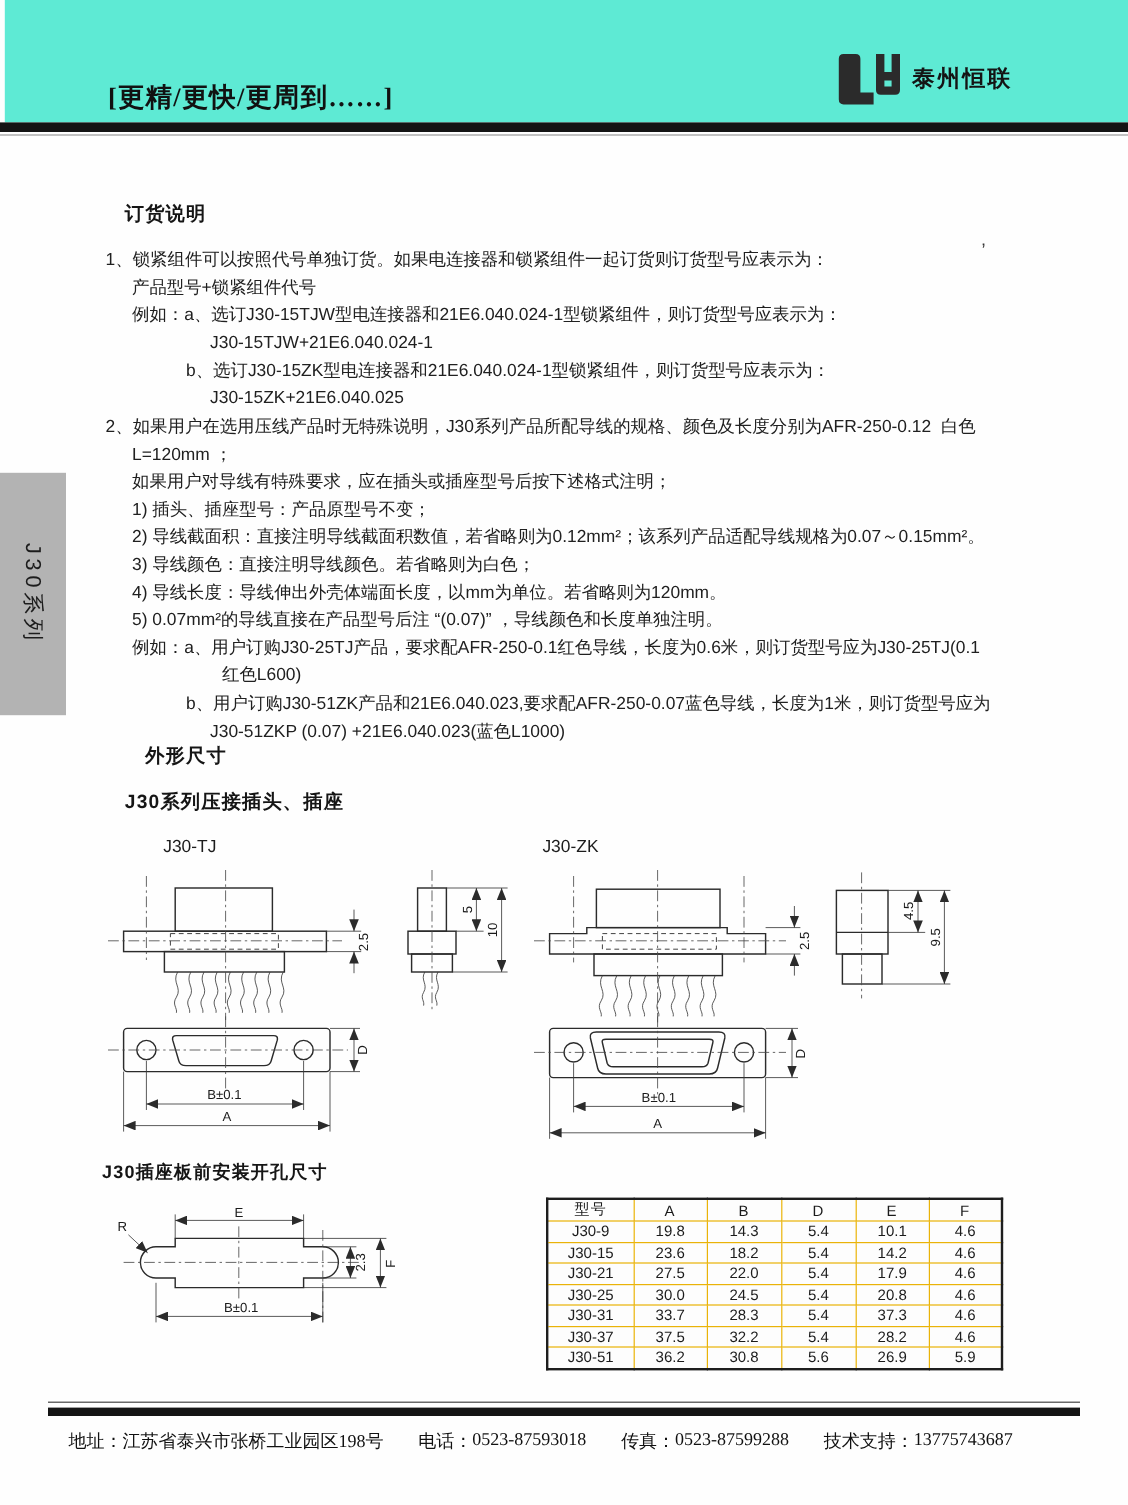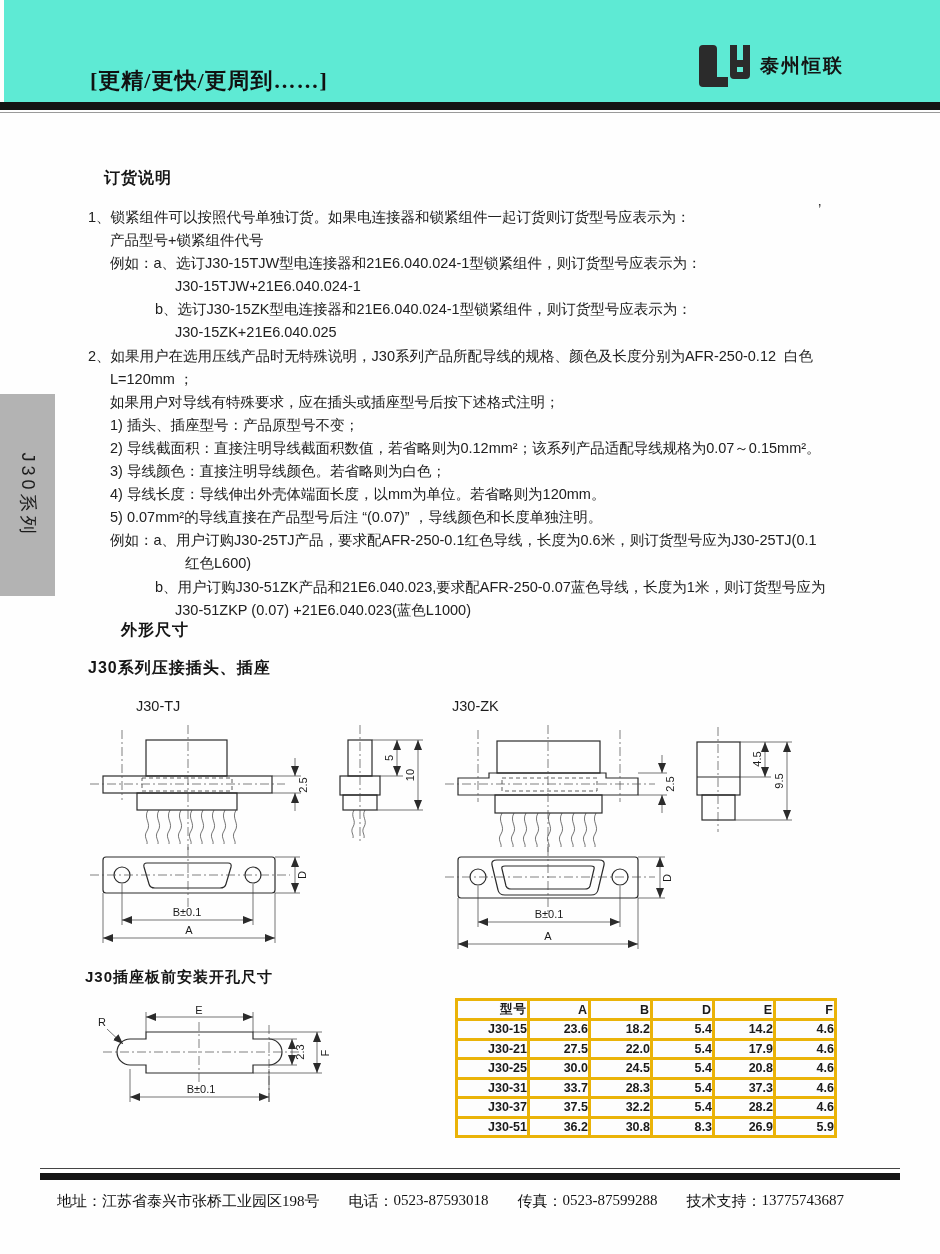--- a/index.html
+++ b/index.html
@@ -29,21 +29,21 @@
   svg{position:absolute;overflow:visible;}
   svg text{font-family:"Liberation Sans","DejaVu Sans",sans-serif;font-size:11px;fill:#1b1b1b;}
   .obj{fill:none;stroke:#2b2b2b;stroke-width:1.2;}
   .thin{fill:none;stroke:#3a3a3a;stroke-width:0.7;}
   .cl{fill:none;stroke:#4a4a4a;stroke-width:0.7;stroke-dasharray:9 3 2 3;}
   .dash{fill:none;stroke:#3a3a3a;stroke-width:0.8;stroke-dasharray:4 3;}
   .arrowfill{fill:#2b2b2b;}
   
   .dimtable{position:absolute;left:455px;top:998px;border-collapse:collapse;table-layout:fixed;
             font-size:12.5px;color:#1b1b1b;background:#fdfdfd;}
-  .dimtable th,.dimtable td{border:3px solid #eab308;height:16.5px;padding:0;text-align:right;font-weight:bold;}
+  .dimtable th,.dimtable td{border:1px solid #eab308;height:16.5px;padding:0;text-align:center;font-weight:normal;}
   .dimtable{border:2px solid #1e1e1e;}
   .dimtable th{letter-spacing:1px;}
   
   .footrule1{position:absolute;left:40px;top:1168px;width:860px;height:1px;background:#444;}
   .footrule2{position:absolute;left:40px;top:1173px;width:860px;height:7px;background:#141414;}
   .footer{position:absolute;left:57px;top:1192px;width:860px;display:flex;gap:29px;
           font-family:"Liberation Serif","DejaVu Serif",serif;font-size:15px;color:#111;white-space:nowrap;align-items:flex-end;}
   .footer-item{display:inline-flex;}
 </style>
 </head>
@@ -85,21 +85,21 @@
       <div class="line i1">3) 导线颜色：直接注明导线颜色。若省略则为白色；</div>
       <div class="line i1">4) 导线长度：导线伸出外壳体端面长度，以mm为单位。若省略则为120mm。</div>
       <div class="line i1">5) 0.07mm²的导线直接在产品型号后注 “(0.07)” ，导线颜色和长度单独注明。</div>
       <div class="line i1">例如：a、用户订购J30-25TJ产品，要求配AFR-250-0.1红色导线，长度为0.6米，则订货型号应为J30-25TJ(0.1</div>
       <div class="line i4">红色L600)</div>
       <div class="line i2">b、用户订购J30-51ZK产品和21E6.040.023,要求配AFR-250-0.07蓝色导线，长度为1米，则订货型号应为</div>
       <div class="line i3">J30-51ZKP (0.07) +21E6.040.023(蓝色L1000)</div>
     </div>
 
   <div class="sec-title" style="left:88px;top:620px;margin-left:33px;">外形尺寸</div>
-  <div class="sec-title" style="left:88px;top:658px;">J30系列压接插头、插座</div>
+  <div class="sec-title" style="left:104px;top:658px;">J30系列压接插头、插座</div>
   <div class="sub-label" style="left:88px;top:698px;margin-left:48px;">J30-TJ</div>
   <div class="sub-label" style="left:452px;top:698px;">J30-ZK</div>
 
   <svg style="left:85px;top:722px;" width="350" height="235" viewBox="0 0 350 235">
     <defs>
       <marker id="tja" viewBox="0 0 10 8" refX="10" refY="4" markerWidth="10" markerHeight="8" markerUnits="userSpaceOnUse" orient="auto-start-reverse">
         <path d="M0,0 L10,4 L0,8 z" class="arrowfill"></path>
       </marker>
     </defs>
 
@@ -256,20 +256,28 @@
           <th>型号</th>
           <th>A</th>
           <th>B</th>
           <th>D</th>
           <th>E</th>
           <th>F</th>
         </tr>
       </thead>
     <tbody>
         <tr>
+          <td>J30-9</td>
+          <td>19.8</td>
+          <td>14.3</td>
+          <td>5.4</td>
+          <td>10.1</td>
+          <td>4.6</td>
+        </tr>
+        <tr>
           <td>J30-15</td>
           <td>23.6</td>
           <td>18.2</td>
           <td>5.4</td>
           <td>14.2</td>
           <td>4.6</td>
         </tr>
         <tr>
           <td>J30-21</td>
           <td>27.5</td>
@@ -299,21 +307,21 @@
           <td>37.5</td>
           <td>32.2</td>
           <td>5.4</td>
           <td>28.2</td>
           <td>4.6</td>
         </tr>
         <tr>
           <td>J30-51</td>
           <td>36.2</td>
           <td>30.8</td>
-          <td>8.3</td>
+          <td>5.6</td>
           <td>26.9</td>
           <td>5.9</td>
         </tr>
       </tbody>
   </table>
 
   <div class="footrule1"></div>
   <div class="footrule2"></div>
   <div class="footer">
       <span class="footer-item">

